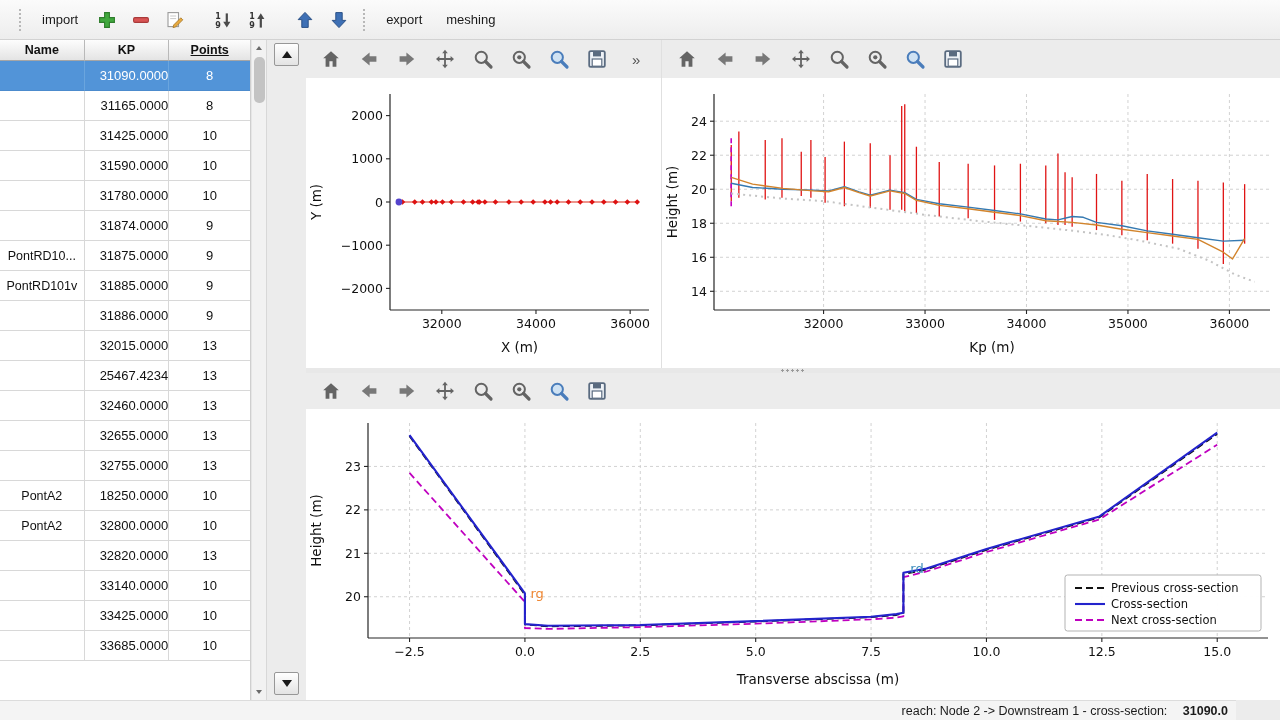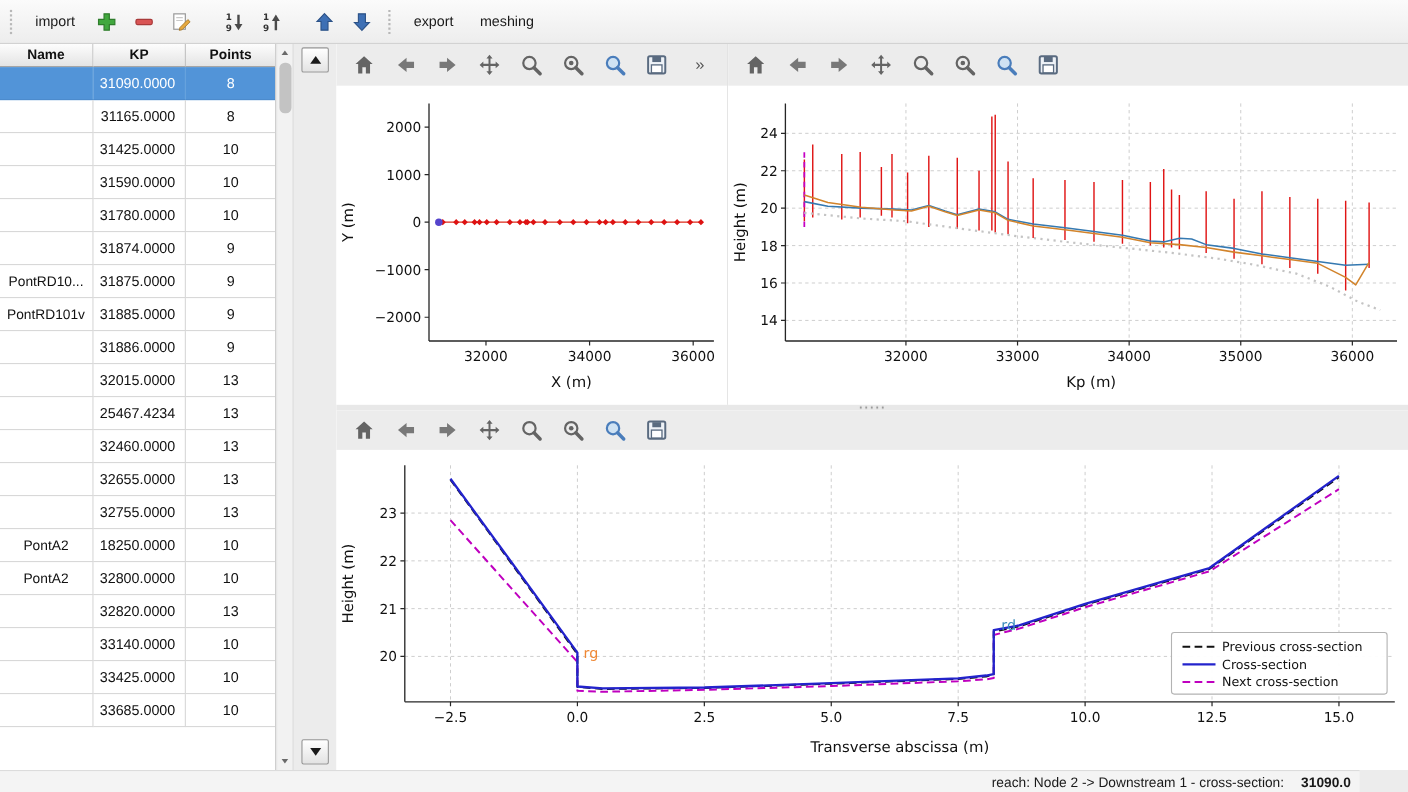--- a/index.html
+++ b/index.html
@@ -4,38 +4,38 @@
 <style>
   * {box-sizing:border-box;margin:0;padding:0;}
   html,body {width:1280px;height:720px;overflow:hidden;}
   body {font-family:"Liberation Sans",sans-serif;background:#ececec;}
   button {font-family:inherit;cursor:default;}
 
   .app{position:relative;width:1280px;height:720px;background:#ececec;}
 
   .main-toolbar{position:absolute;left:0;top:0;width:1280px;height:40px;
     background:linear-gradient(#fbfbfb,#ededed);border-bottom:1px solid #d2d2d2;
-    display:flex;align-items:center;padding:0 4px;gap:4px;}
+    display:flex;align-items:center;padding:0 14px;gap:4px;}
   .grip{width:4px;height:22px;border-left:2px dotted #b8b8b8;margin:0 5px;}
   .gap{width:10px;}
   .tb-label{background:transparent;border:1px solid transparent;font-size:13px;color:#1a1a1a;padding:5px 9px;border-radius:3px;}
   .tbtn{width:30px;height:30px;background:transparent;border:1px solid transparent;border-radius:3px;display:flex;align-items:center;justify-content:center;}
   .icon{display:flex;align-items:center;justify-content:center;}
 
   .table-panel{position:absolute;left:0;top:40px;width:251px;height:660px;background:#fff;border-right:1px solid #cfcfcf;}
   .thead{display:flex;height:21px;}
   .hcell{display:flex;align-items:center;justify-content:center;font-size:12.5px;font-weight:bold;color:#111;
     background:linear-gradient(#fdfdfd,#e4e4e4);border-right:1px solid #b9b9b9;border-bottom:1px solid #a5a5a5;}
   .hcell:nth-child(1){width:85px;}
   .hcell:nth-child(2){width:85px;}
-  .hcell:nth-child(3){width:81px;border-right:none;}
+  .hcell:nth-child(3){width:81px;border-right:none;text-decoration:underline;}
   .trow{display:flex;height:30px;background:#fff;}
   .tcell{display:flex;align-items:center;font-size:13px;color:#111;border-right:1px solid #d8d8d8;border-bottom:1px solid #d8d8d8;}
   .tcell.name{width:85px;justify-content:center;font-size:12.5px;overflow:hidden;text-align:center;}
-  .tcell.kp{width:85px;justify-content:flex-end;padding-right:9px;}
+  .tcell.kp{width:85px;justify-content:flex-end;}
   .tcell.points{width:81px;justify-content:center;border-right:none;}
   .trow.selected .tcell{background:#5294d8;color:#fff;border-right-color:#6aa5de;border-bottom-color:#4c8bcd;}
 
   .vscroll{position:absolute;left:251px;top:40px;width:16px;height:660px;background:#f2f2f2;
     border-left:1px solid #e6e6e6;border-right:1px solid #d8d8d8;}
   .vs-btn{position:absolute;left:0;width:14px;height:14px;display:flex;align-items:center;justify-content:center;}
   .vs-btn.up{top:1px;} .vs-btn.down{bottom:1px;}
   .vs-thumb{position:absolute;left:2px;top:17px;width:11px;height:46px;background:#c3c3c3;border-radius:5px;}
 
   .side-strip{position:absolute;left:267px;top:40px;width:39px;height:660px;background:#ececec;}

